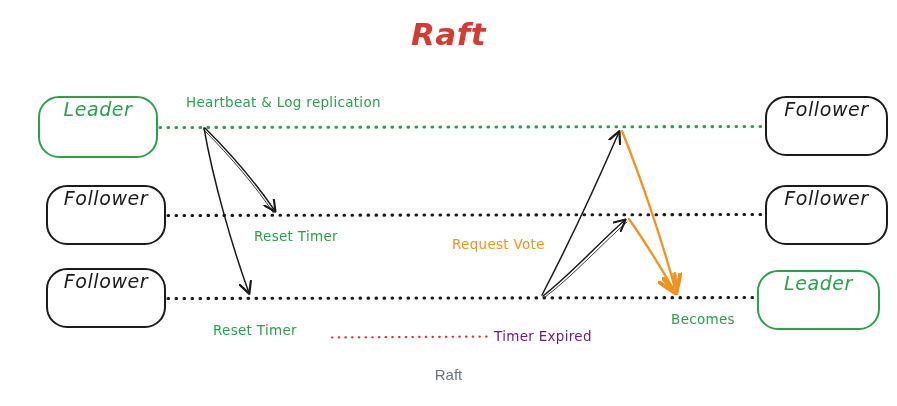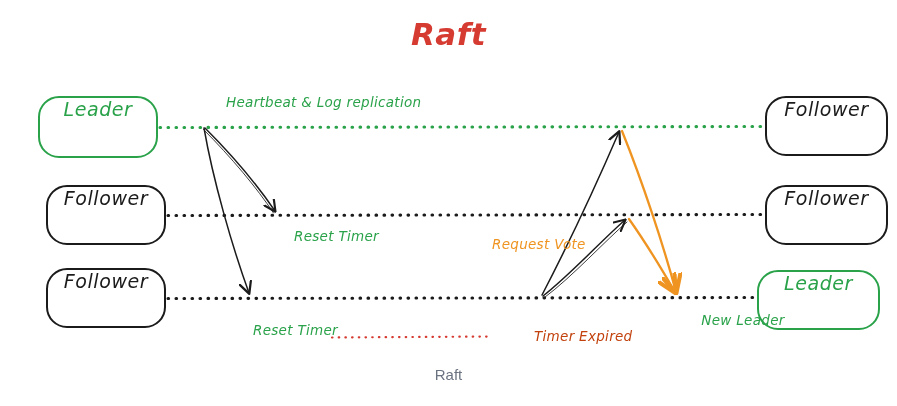--- a/index.html
+++ b/index.html
@@ -68,28 +68,26 @@
     margin-left: 8px;
   }
   .node.green {
     border: 2.6px solid #2aa24a;
     color: #2aa24a;
   }
   
   .elabel {
     position: absolute;
     font-size: 13.5px;
-    font-style: italic;
     white-space: nowrap;
     letter-spacing: 0.3px;
-    margin-left: 40px;
   }
   .elabel.green { color: #2aa24a; }
   .elabel.orange { color: #ef9421; }
-  .elabel.red { color: #c2410c; }
+  .elabel.red { color: #701a75; }
   .elabel.center { text-align: center; }
 </style>
 </head>
 <body>
 
 <svg id="canvas" viewBox="0 0 897 406" xmlns="http://www.w3.org/2000/svg">
   <defs>
     <marker id="ah-black" markerWidth="9" markerHeight="9" refX="7.6" refY="4.5" orient="auto">
       <path d="M0.4,0.6 L8.2,4.5 L0.4,8.4" fill="none" stroke="#1b1b1b" stroke-width="1.5" stroke-linecap="round" stroke-linejoin="round"></path>
     </marker>
@@ -162,16 +160,16 @@
 
 <div class="elabel green hand" style="left:254px; top:228px;">Reset Timer</div>
 
 <div class="elabel green hand" style="left:213px; top:322px;">Reset Timer</div>
 
 <div class="elabel orange hand" style="left:452px; top:236px;text-align:right;">Request Vote</div>
 
 <div class="elabel red hand" style="left:494px; top:328px;">Timer Expired</div>
 
 <div class="elabel green hand center" style="left:650px; top:311px; width:106px;">
-  <div style="margin-top:1px;">New Leader</div>
+  <div>Becomes</div>
 </div>
 
 <div id="caption">Raft</div>
 
 </body></html>

